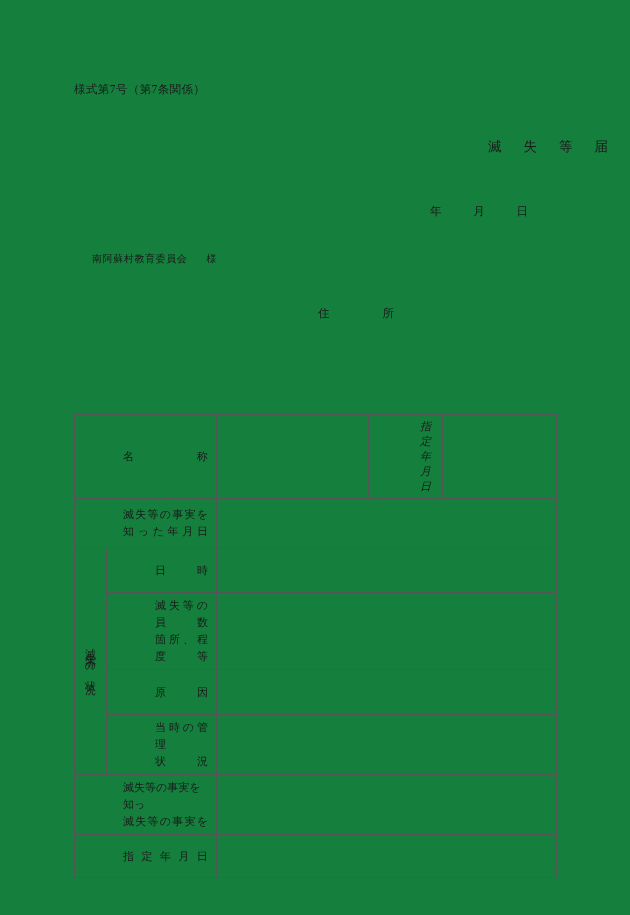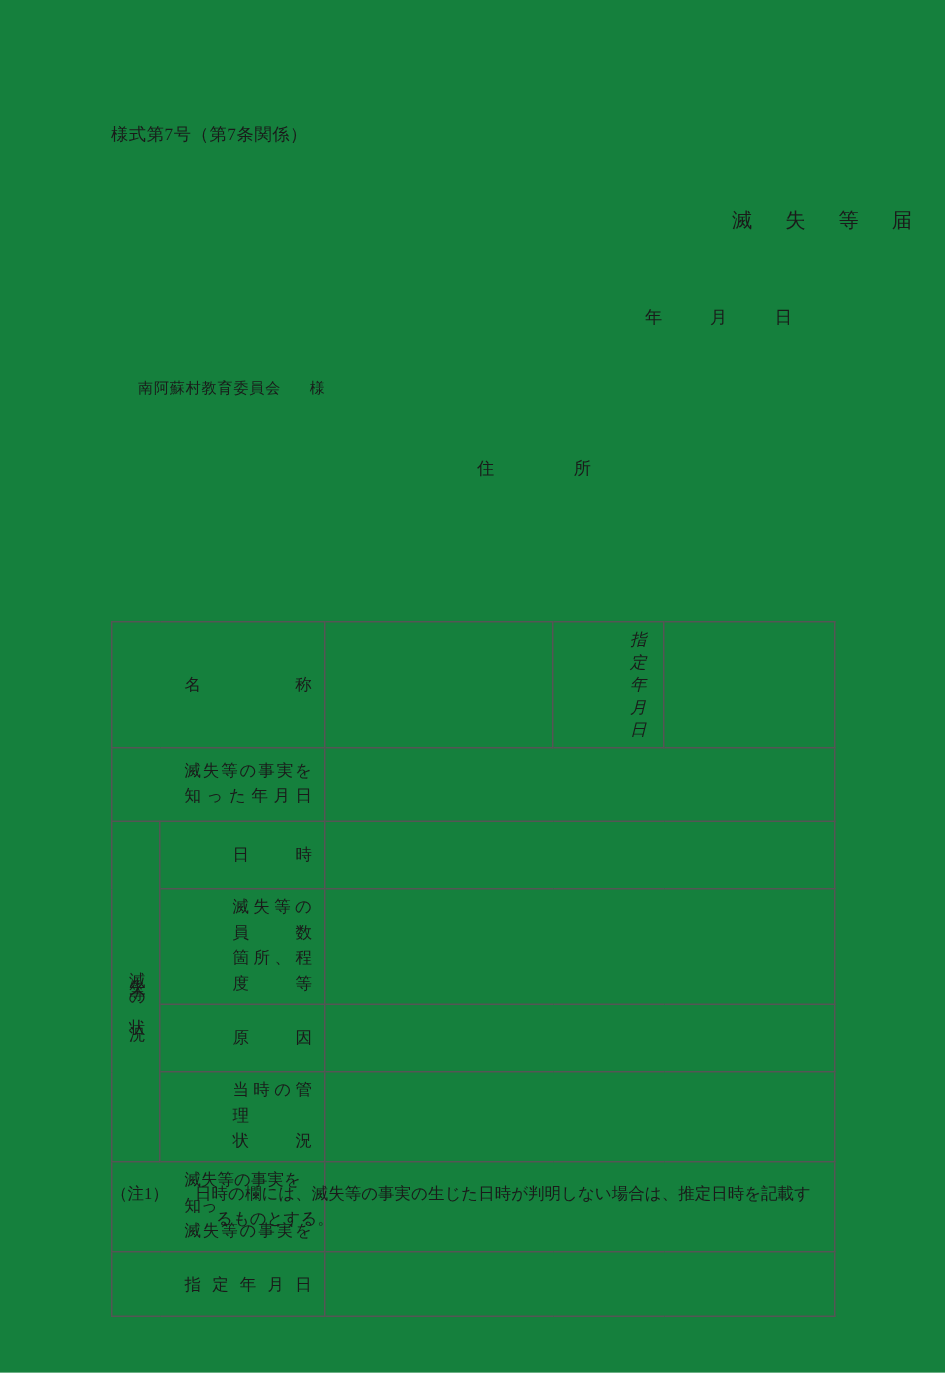--- a/index.html
+++ b/index.html
@@ -329,20 +329,15 @@
             </div>
         </td>
         <td colspan="3" class="blank">
           <div class="cell-pad"><span></span></div>
         </td>
       </tr>
     </tbody>
   </table>
 
   <div class="notes">
-    <div class="note">
-      <span class="tag">（注1）</span>
-      <span>日時の欄には、滅失等の事実の生じた日時が判明しない場合は、推定日時を記載す</span>
-      <span class="cont">るものとする。</span>
-    </div>
   </div>
 
 </div>
 
 </body></html>

